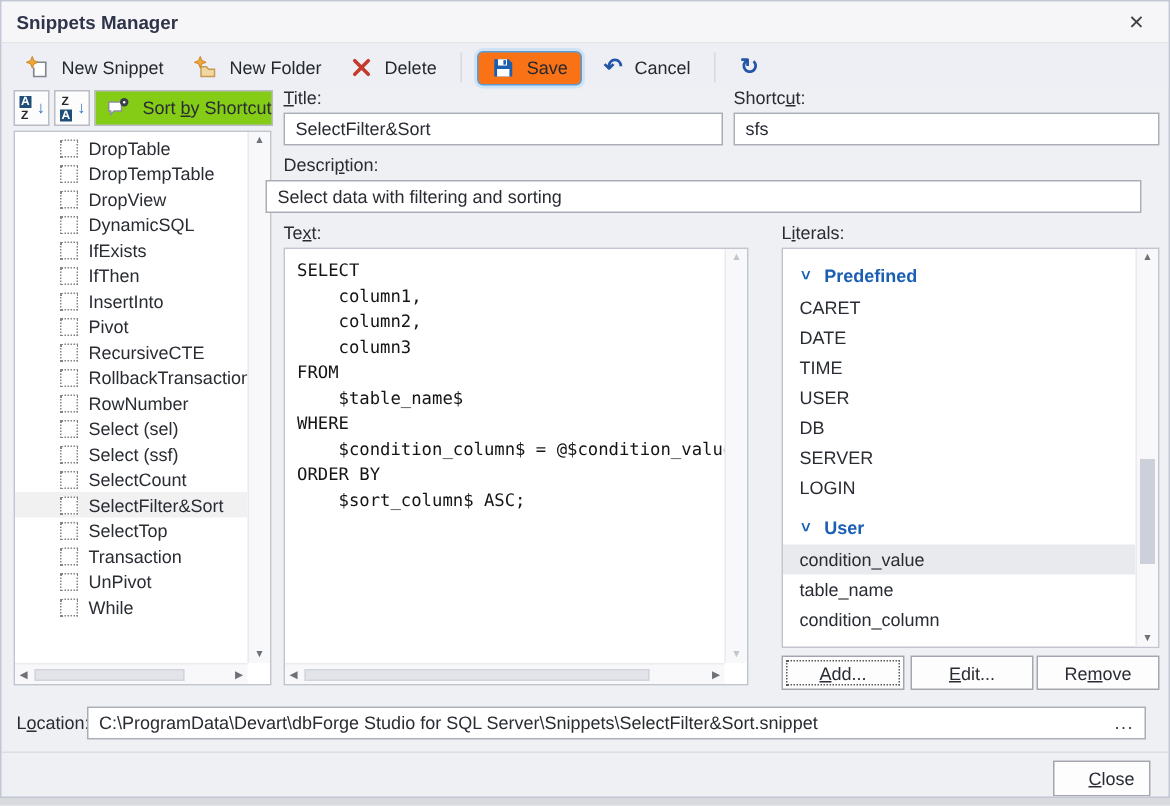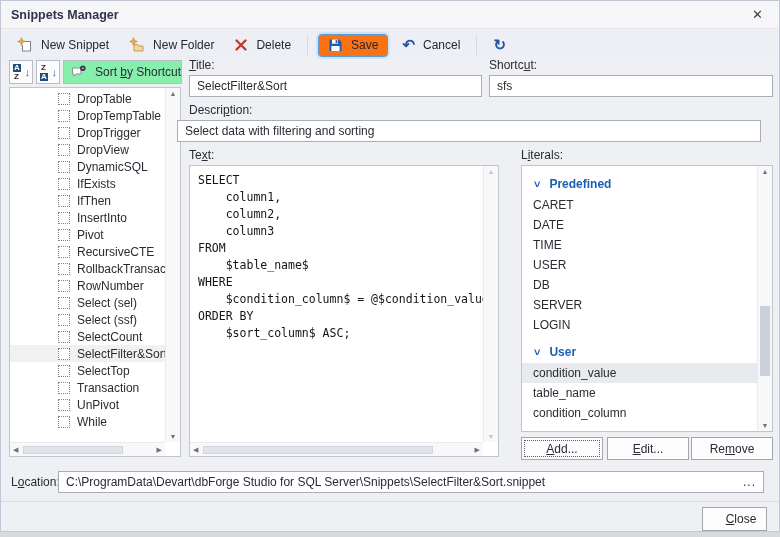--- a/index.html
+++ b/index.html
@@ -24,26 +24,26 @@
   .tsep{width:1px;height:20px;background:#d6d8df;margin:0 6px;}
   .gicon{font-size:15px;font-weight:bold;color:#2456a8;line-height:14px;}
   
   .sortbar{position:absolute;left:8px;top:59px;display:flex;gap:3px;}
   .sqbtn{width:24px;height:24px;border:1px solid #b9bcc4;background:#fcfcfd;
     display:flex;align-items:center;justify-content:center;}
   .azwrap{position:relative;width:16px;height:16px;}
   .lt{position:absolute;font-size:8px;font-weight:bold;line-height:8px;color:#23262c;}
   .lt.boxed{background:#1f4e79;color:#fff;padding:0 1px;}
   .azarrow{position:absolute;right:-1px;top:2px;font-size:11px;font-weight:bold;color:#2f6fba;}
-  .sorttoggle{height:24px;width:119px;border:1px solid #b9bcc4;background:#86efac;
+  .sorttoggle{height:24px;width:119px;border:1px solid #b9bcc4;background:#84cc16;
     display:flex;align-items:center;gap:9px;padding:0 7px;white-space:nowrap;}
   
   .tree{position:absolute;left:8px;top:86px;width:172px;height:370px;background:#fff;border:1px solid #c2c5ce;}
   .tree-rows{position:absolute;left:0;top:2px;right:15px;bottom:14px;overflow:hidden;}
-  .trow{height:17px;display:flex;align-items:center;padding-left:48px;white-space:nowrap;}
+  .trow{height:17px;display:flex;align-items:center;padding-left:30px;white-space:nowrap;}
   .trow.sel{background:#f1f1f2;}
   .cb{width:12px;height:12px;border:1px dotted #848484;background:#fff;flex:none;}
   .tlabel{margin-left:7px;}
   .vscroll{position:absolute;top:0;right:0;width:15px;bottom:14px;background:#f8f8fa;border-left:1px solid #ebebef;}
   .vscroll .up{position:absolute;top:2px;left:0;right:0;text-align:center;font-size:7px;color:#6e7278;}
   .vscroll .dn{position:absolute;bottom:2px;left:0;right:0;text-align:center;font-size:7px;color:#6e7278;}
   .hscroll{position:absolute;left:0;right:15px;bottom:0;height:14px;background:#f8f8fa;border-top:1px solid #ebebef;
     display:flex;align-items:center;padding:0 3px;}
   .hscroll .ar{font-size:7px;color:#6e7278;}
   .hscroll .ar.right{margin-left:auto;}
@@ -169,24 +169,20 @@
 
   <div class="tree">
     <div class="tree-rows">
       <div class="trow">
           <span class="cb"></span>
           <span class="tlabel">DropTable</span>
         </div>
       <div class="trow">
           <span class="cb"></span>
           <span class="tlabel">DropTempTable</span>
-        </div>
-      <div class="trow">
-          <span class="cb"></span>
-          <span class="tlabel">DropTrigger</span>
         </div>
       <div class="trow">
           <span class="cb"></span>
           <span class="tlabel">DropView</span>
         </div>
       <div class="trow">
           <span class="cb"></span>
           <span class="tlabel">DynamicSQL</span>
         </div>
       <div class="trow">

